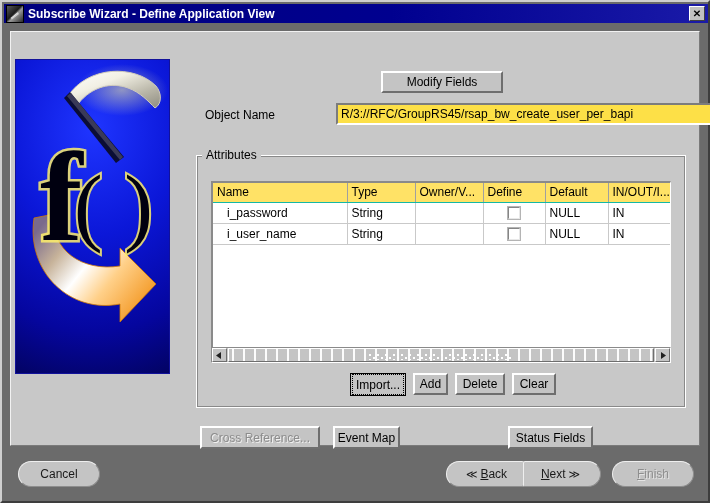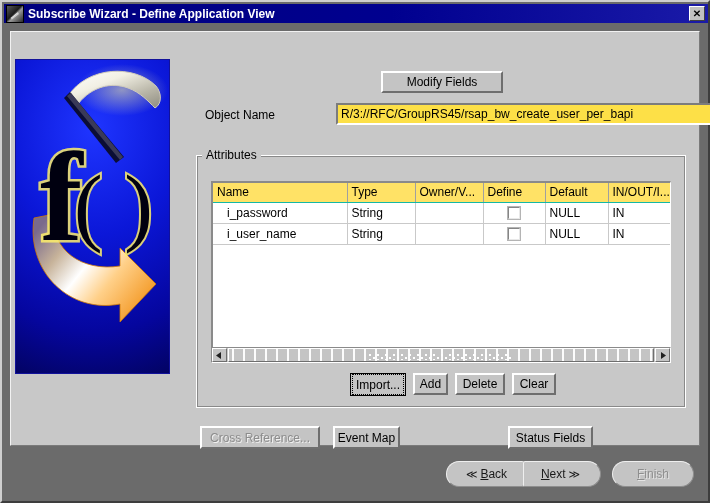--- a/index.html
+++ b/index.html
@@ -466,20 +466,21 @@
       <div id="btn-delete" class="btn3d">Delete</div>
       <div id="btn-clear" class="btn3d">Clear</div>
     </div>
 
     <div id="btn-crossref" class="btn3d disabled" style="left:189px; top:394px;">Cross Reference...</div>
     <div id="btn-eventmap" class="btn3d" style="left:322px; top:394px;">Event Map</div>
     <div id="btn-status" class="btn3d" style="left:497px; top:394px;">Status Fields</div>
   </div>
 
   <div id="bottombar">
+    <div id="btn-cancel" class="btn-round" style="left:14px; top:11px;">Cancel</div>
 
     <div id="nav-group" style="left:442px; top:11px;">
       <div id="btn-back" class="btn-round">
         <span class="chev">≪</span>
           <span class="mn">B</span>
           <span>ack</span>
       </div>
       <div id="btn-next" class="btn-round">
         <span class="mn">N</span>
           <span>ext</span>

